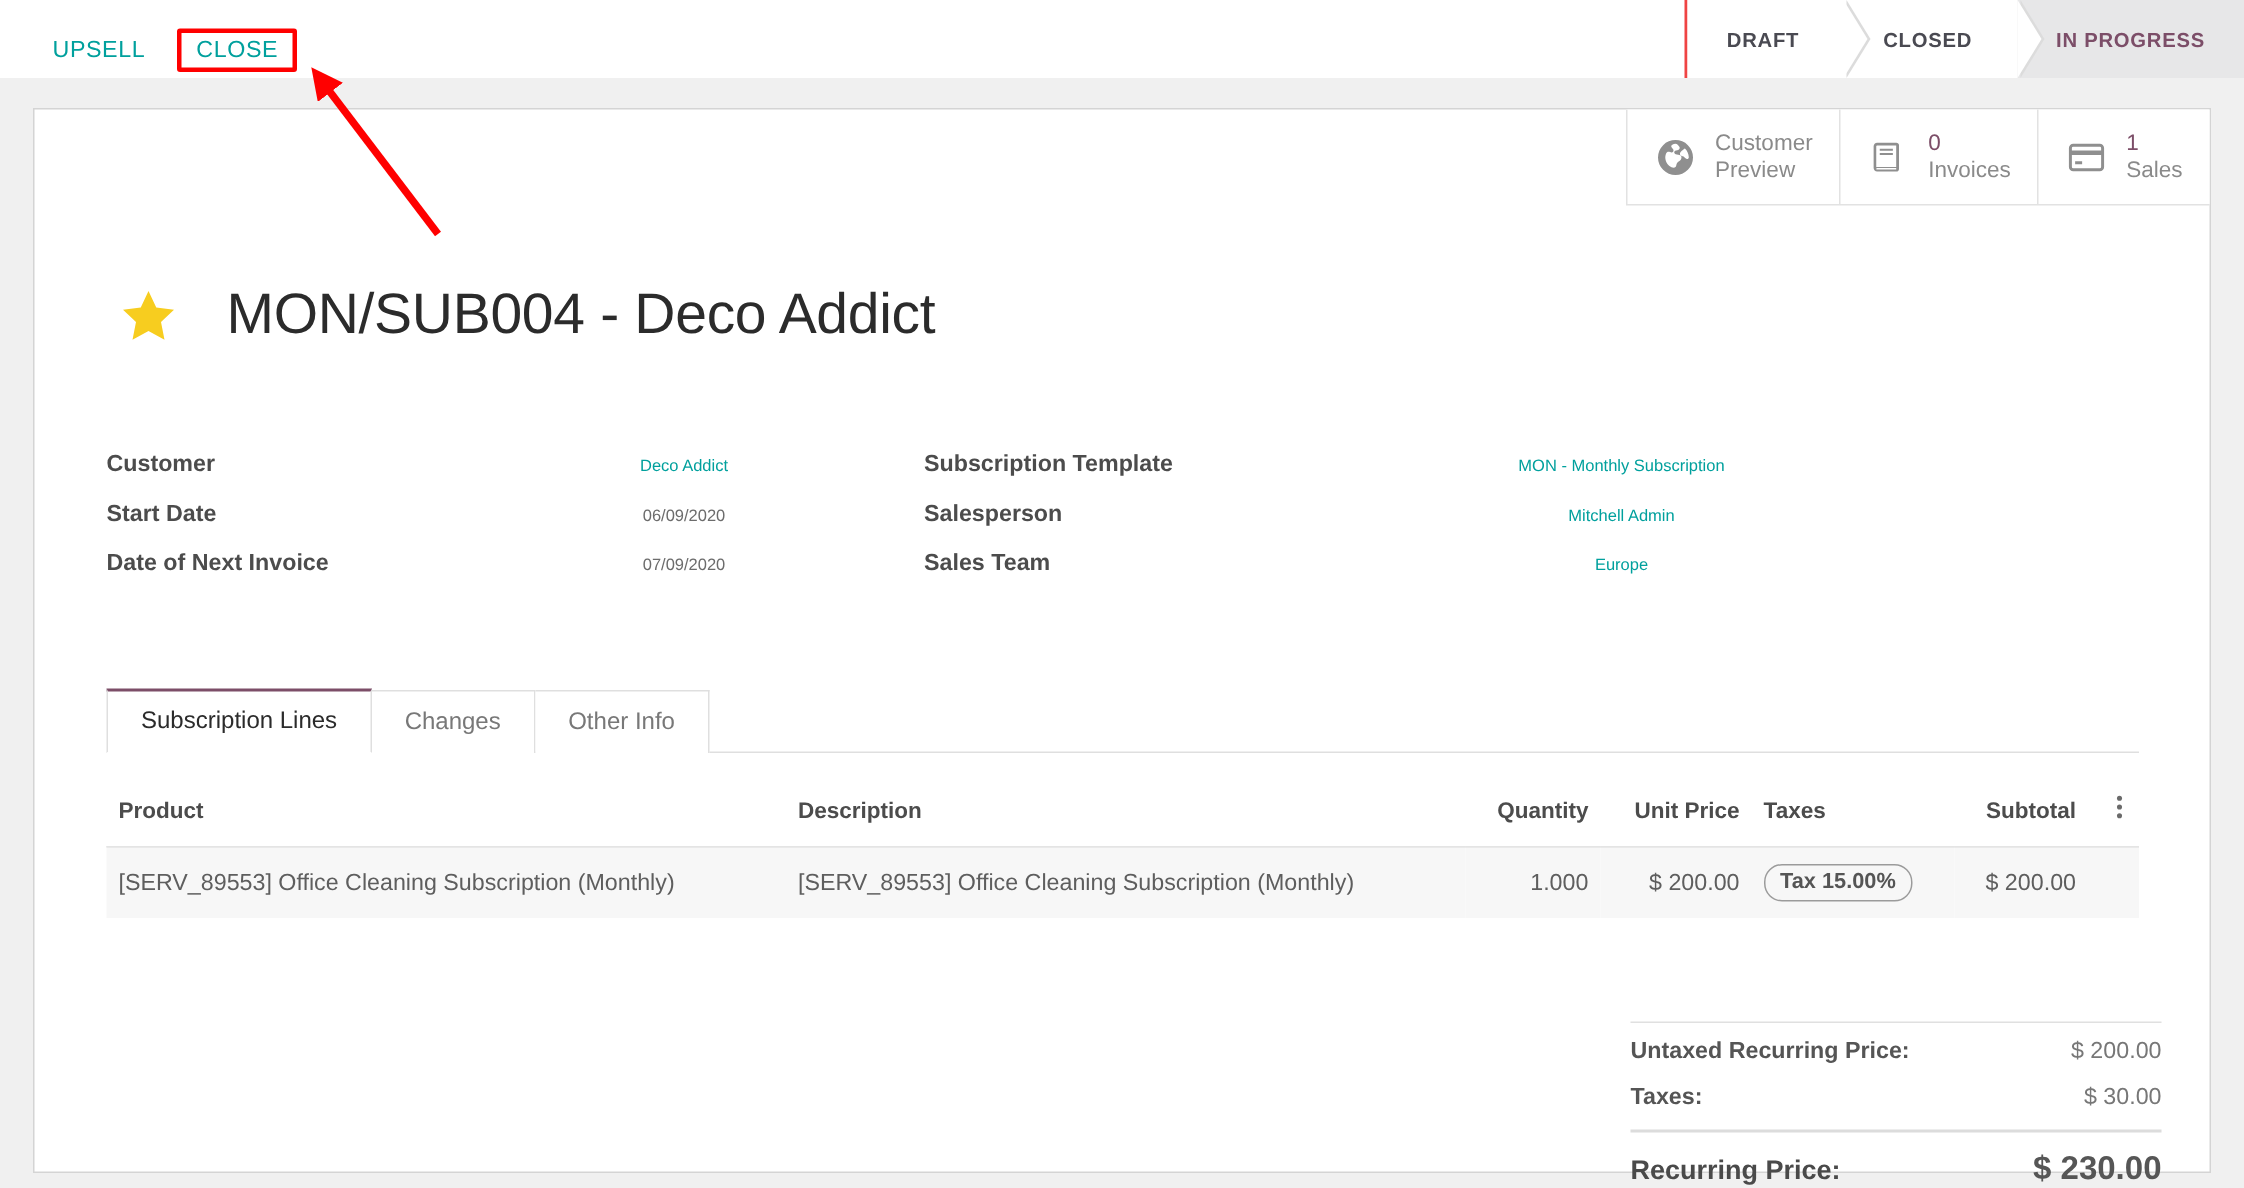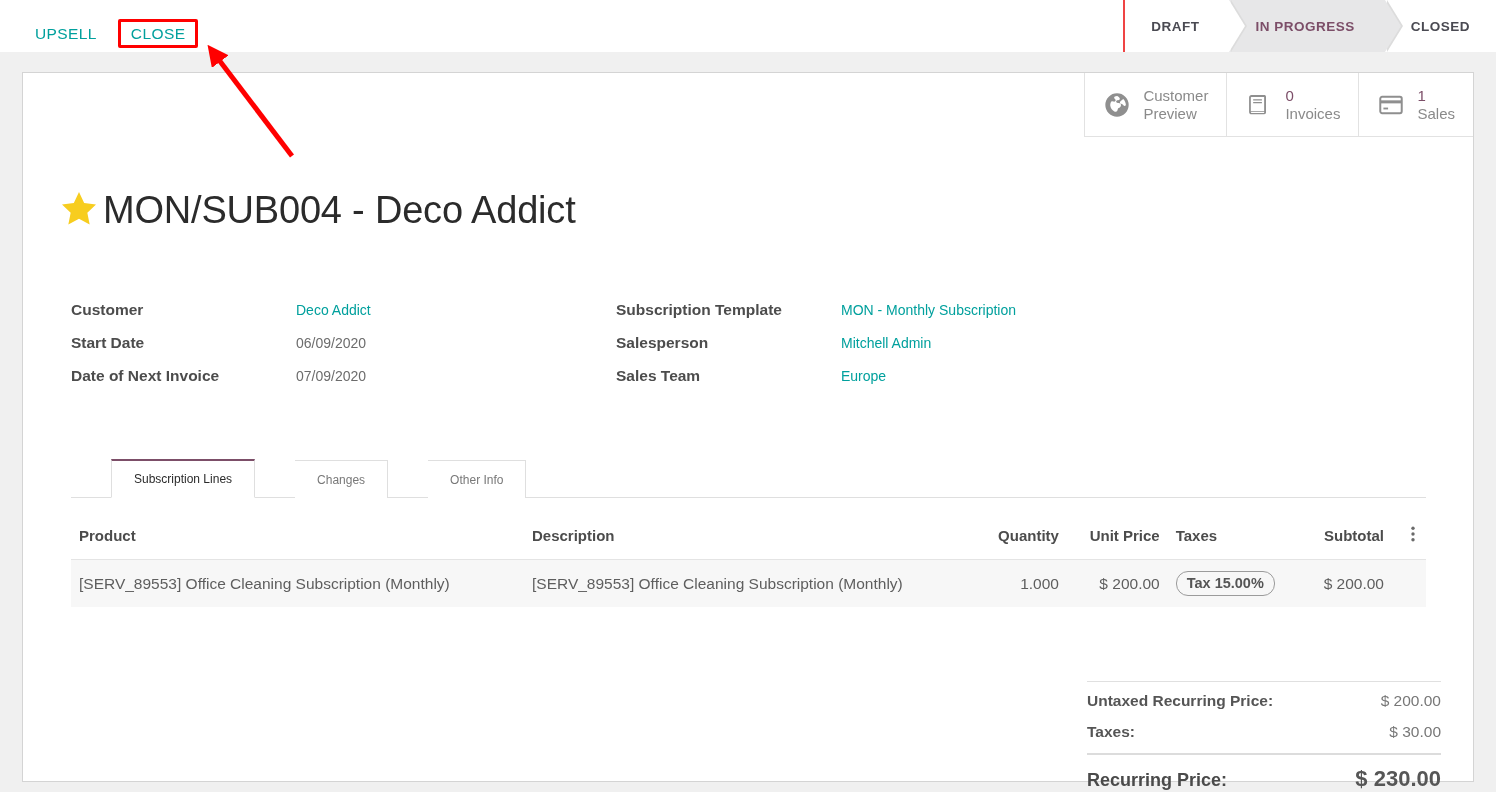--- a/index.html
+++ b/index.html
@@ -92,50 +92,49 @@
     cursor: pointer; background: #ffffff;
   }
   .stat-icon { width: 28px; height: 28px; flex: 0 0 28px; color: #8f8f8f; }
   .stat-text { display: flex; flex-direction: column; justify-content: center; line-height: 1.15; }
   .stat-value { font-size: 15px; color: #7c4e68; font-weight: 400; }
   .stat-label { font-size: 15px; color: #8a8a8a; font-weight: 400; }
   .stat-label-2line { font-size: 15px; color: #8a8a8a; line-height: 1.15; }
 
   
   .title-row {
-    position: absolute; top: 116px; left: 36px;
-    display: flex; gap: 4px;
+    position: absolute; top: 116px; left: 56px;
+    display: flex; align-items: center; gap: 32px;
   }
   .star-icon { width: 40px; height: 40px; color: #f7cd1f; }
   .record-title {
     font-size: 38px; font-weight: 400; color: #2b2b2b;
     letter-spacing: -0.2px; white-space: nowrap;
   }
 
   
   .fields {
     position: absolute; top: 228px; left: 48px;
     width: 1300px;
     display: grid; grid-template-columns: 225px 320px 225px 480px;
     row-gap: 15px; align-items: baseline;
   }
   .field-label { font-size: 15.5px; font-weight: 700; color: #4c4c4c; }
-  .field-value { font-size: 14px; color: #6c6c6c; }
+  .field-value { font-size: 11px; color: #6c6c6c; text-align: center; }
   .field-value.link { color: #00a09d; cursor: pointer; }
 
   
   .notebook { position: absolute; top: 386px; left: 48px; width: 1355px; }
   .tabs { display: flex; align-items: flex-end; border-bottom: 1px solid #dfdfdf; }
   .tab {
-    font-size: 12px; color: #787878;
+    font-size: 16px; color: #787878;
     padding: 12px 22px 11px 22px;
     border: 1px solid #dfdfdf; border-bottom: none;
     background: #ffffff; margin-bottom: -1px; cursor: pointer;
     border-top: 1px solid #dfdfdf;
-    margin-left: 40px;
   }
   .tab + .tab { border-left: none; }
   .tab.active {
     color: #2b2b2b; border-top: 2px solid #7c4e68;
     padding-top: 11px; background: #ffffff;
     position: relative; z-index: 2; border-bottom: 1px solid #ffffff;
   }
 
   
   .lines-table { width: 1355px; border-collapse: collapse; margin-top: 22px; }
@@ -186,22 +185,22 @@
 <div class="app">
 
   <div class="control-panel">
     <div class="cp-buttons">
       <button class="cp-btn">UPSELL</button>
       <button class="cp-btn highlighted">CLOSE</button>
     </div>
 
     <div class="statusbar">
       <div class="status-step">DRAFT</div>
+      <div class="status-step">CLOSED</div>
       <div class="status-step active">IN PROGRESS</div>
-      <div class="status-step">CLOSED</div>
     </div>
   </div>
 
   <div class="form-view">
     <div class="sheet">
 
       <div class="button-box">
 
         <div class="stat-btn">
           <span class="stat-icon">

